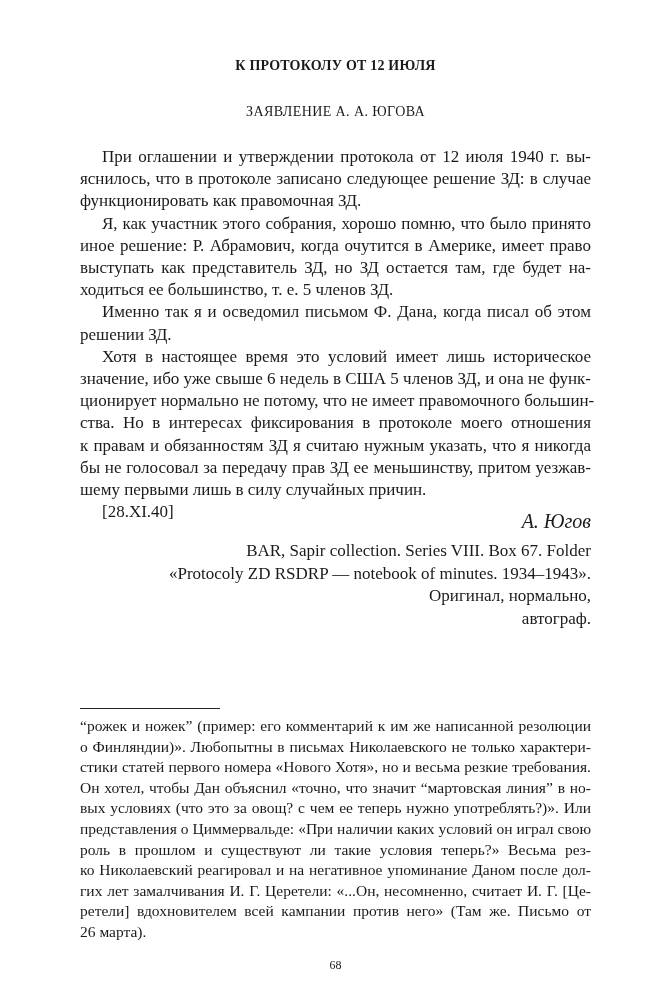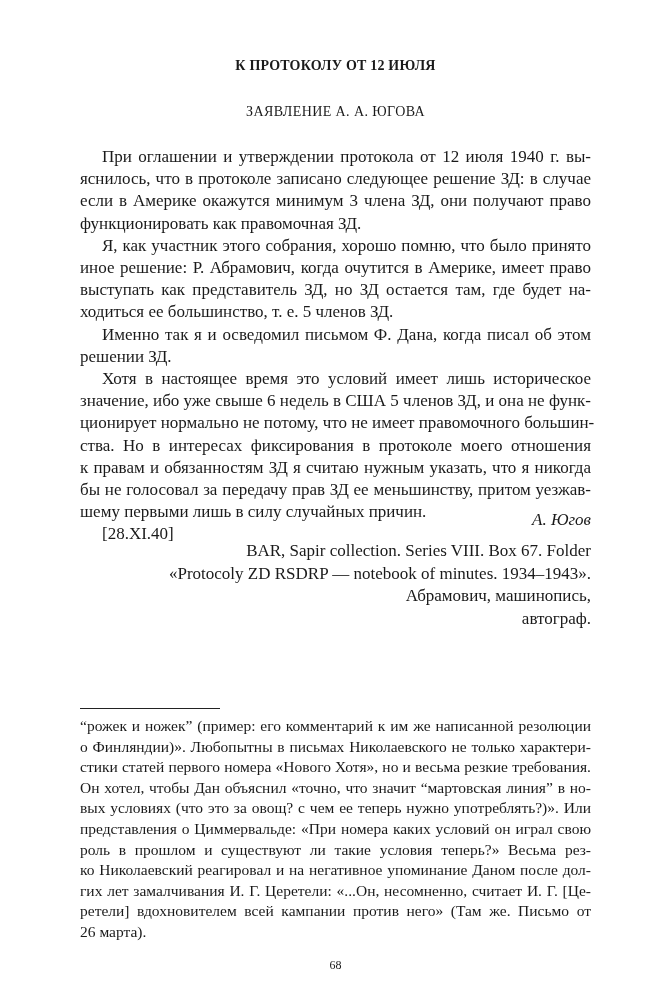--- a/index.html
+++ b/index.html
@@ -8,40 +8,39 @@
     .page { position: absolute; left: 80px; width: 511px; top: 0; }
     .chapter-title { position: absolute; top: 58px; left: 0; width: 100%; text-align: center;
                      font-weight: bold; font-size: 14px; letter-spacing: 0.2px; }
     .doc-title { position: absolute; top: 104px; left: 0; width: 100%; text-align: center;
                  font-size: 14px; letter-spacing: 0.4px; }
     .body { position: absolute; top: 146px; left: 0; width: 100%; font-size: 17px; line-height: 22.2px; }
     .line { display: block; text-align: justify; text-align-last: justify; white-space: nowrap; }
     .line.last { text-align-last: left; }
     .indent { padding-left: 22px; }
     .date { padding-left: 22px; }
-    .signature { position: absolute; top: 510px; right: 0; font-style: italic; font-size: 17px; }
+    .signature { position: absolute; top: 510px; right: 0; font-style: italic; font-size: 20px; }
     .source { position: absolute; top: 540px; right: 0; text-align: right; font-size: 17px; line-height: 22.5px; }
     .source span { display: block; white-space: nowrap; }
     .fn-rule { position: absolute; top: 708px; left: 0; width: 140px; border-top: 1px solid #222; }
     .footnote { position: absolute; top: 716px; left: 0; width: 100%; font-size: 15.5px; line-height: 20.6px; }
     .footnote .line { white-space: nowrap; }
     .page-number { position: absolute; top: 958px; left: 0; width: 100%; text-align: center; font-size: 12px; }
   </style>
 </head>
 <body>
 
 <div class="page">
   <div class="chapter-title">К ПРОТОКОЛУ ОТ 12 ИЮЛЯ</div>
   <div class="doc-title">ЗАЯВЛЕНИЕ А. А. ЮГОВА</div>
 
   <div class="body">
     <div>
       <span class="line indent">При оглашении и утверждении протокола от 12 июля 1940 г. вы-</span>
       <span class="line">яснилось, что в протоколе записано следующее решение ЗД: в случае</span>
-      <span class="line">если в Америке окажутся минимум 3 члена ЗД, они получают право</span>
       <span class="line last">функционировать как правомочная ЗД.</span>
     </div>
     <div>
       <span class="line indent">Я, как участник этого собрания, хорошо помню, что было принято</span>
       <span class="line">иное решение: Р. Абрамович, когда очутится в Америке, имеет право</span>
       <span class="line">выступать как представитель ЗД, но ЗД остается там, где будет на-</span>
       <span class="line last">ходиться ее большинство, т. е. 5 членов ЗД.</span>
     </div>
     <div>
       <span class="line indent">Именно так я и осведомил письмом Ф. Дана, когда писал об этом</span>
@@ -57,33 +56,33 @@
       <span class="line last">шему первыми лишь в силу случайных причин.</span>
     </div>
     <div class="date">[28.XI.40]</div>
   </div>
 
   <div class="signature">А. Югов</div>
 
   <div class="source">
     <span>BAR, Sapir collection. Series VIII. Box 67. Folder</span>
     <span>«Protocoly ZD RSDRP — notebook of minutes. 1934–1943».</span>
-    <span>Абрамович, машинопись,</span>
+    <span>Оригинал, нормально,</span>
     <span>автограф.</span>
   </div>
 
   <div class="fn-rule"></div>
 
   <div class="footnote">
     <span class="line">“рожек и ножек” (пример: его комментарий к им же написанной резолюции</span>
     <span class="line">о Финляндии)». Любопытны в письмах Николаевского не только характери-</span>
     <span class="line">стики статей первого номера «Нового Хотя», но и весьма резкие требования.</span>
     <span class="line">Он хотел, чтобы Дан объяснил «точно, что значит “мартовская линия” в но-</span>
     <span class="line">вых условиях (что это за овощ? с чем ее теперь нужно употреблять?)». Или</span>
-    <span class="line">представления о Циммервальде: «При номера каких условий он играл свою</span>
+    <span class="line">представления о Циммервальде: «При наличии каких условий он играл свою</span>
     <span class="line">роль в прошлом и существуют ли такие условия теперь?» Весьма рез-</span>
     <span class="line">ко Николаевский реагировал и на негативное упоминание Даном после дол-</span>
     <span class="line">гих лет замалчивания И. Г. Церетели: «...Он, несомненно, считает И. Г. [Це-</span>
     <span class="line">ретели] вдохновителем всей кампании против него» (Там же. Письмо от</span>
     <span class="line last">26 марта).</span>
   </div>
 
   <div class="page-number">68</div>
 </div>
 

